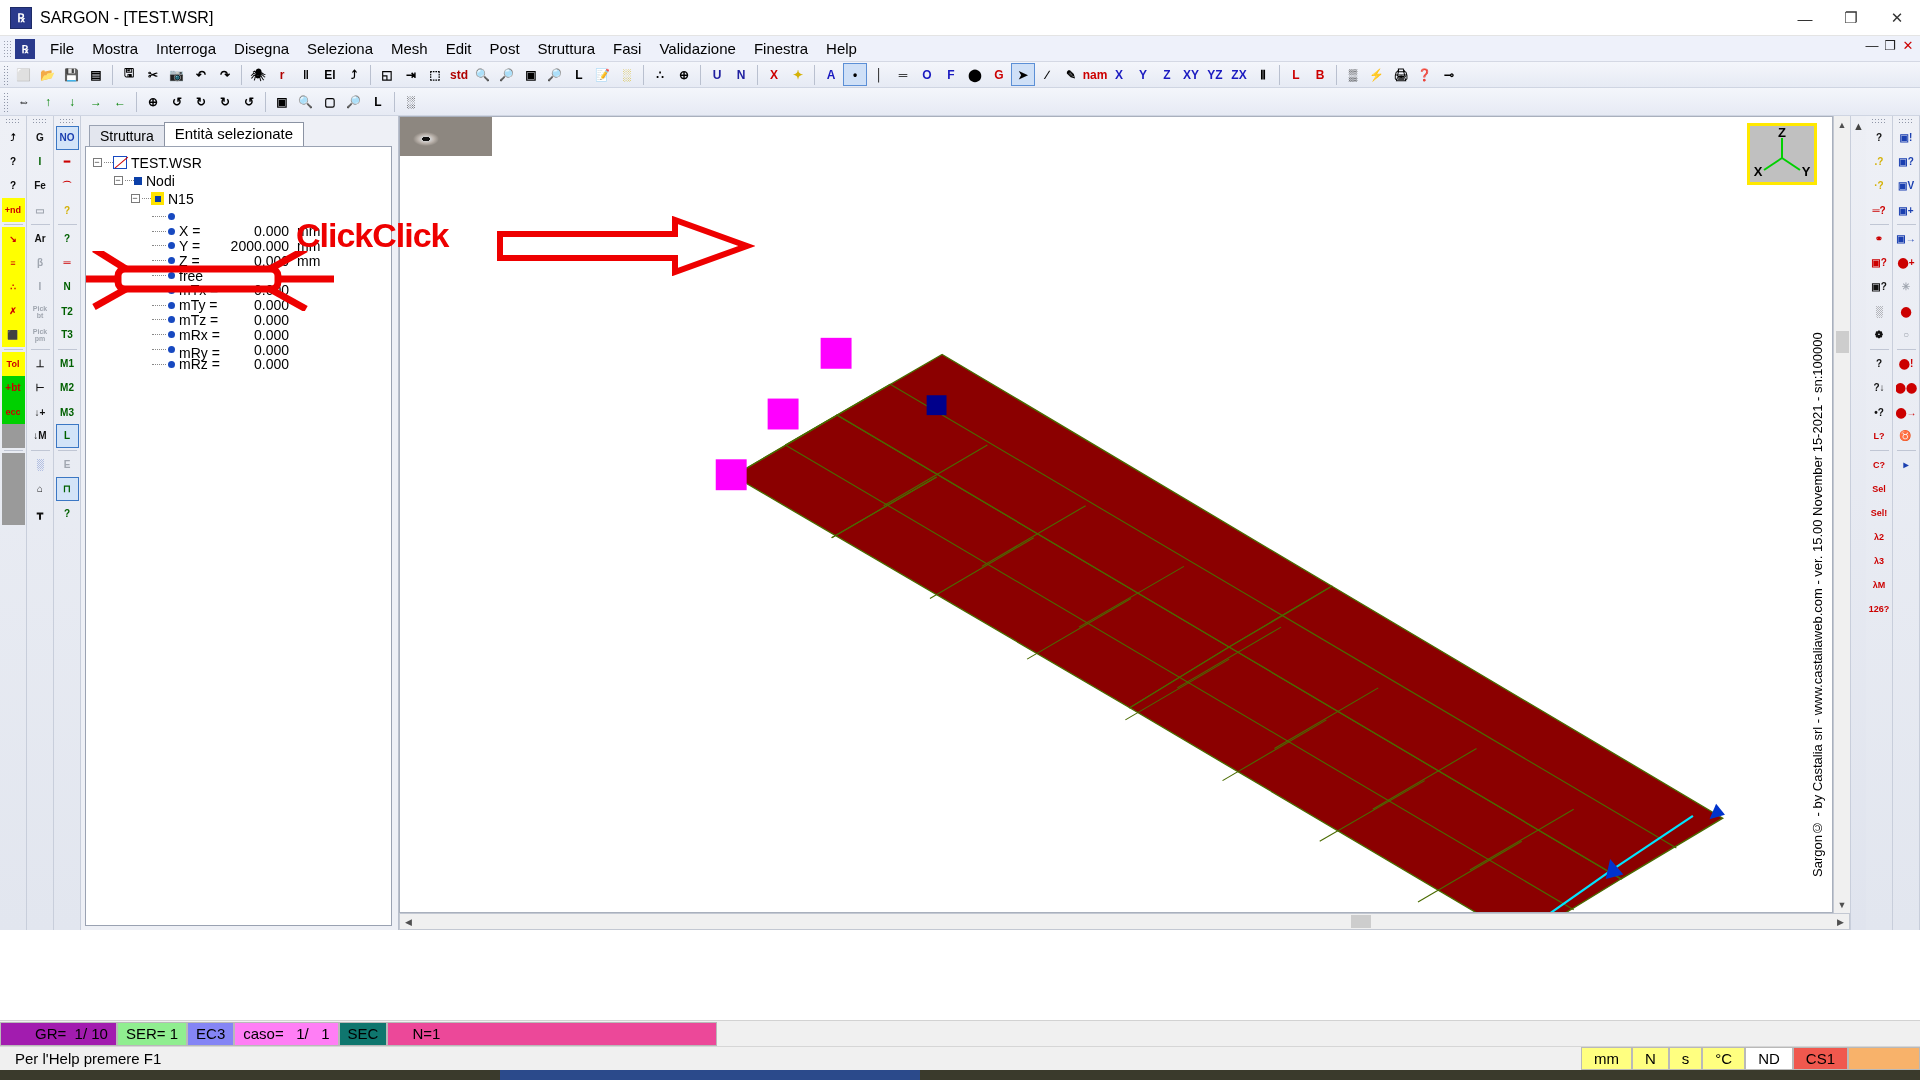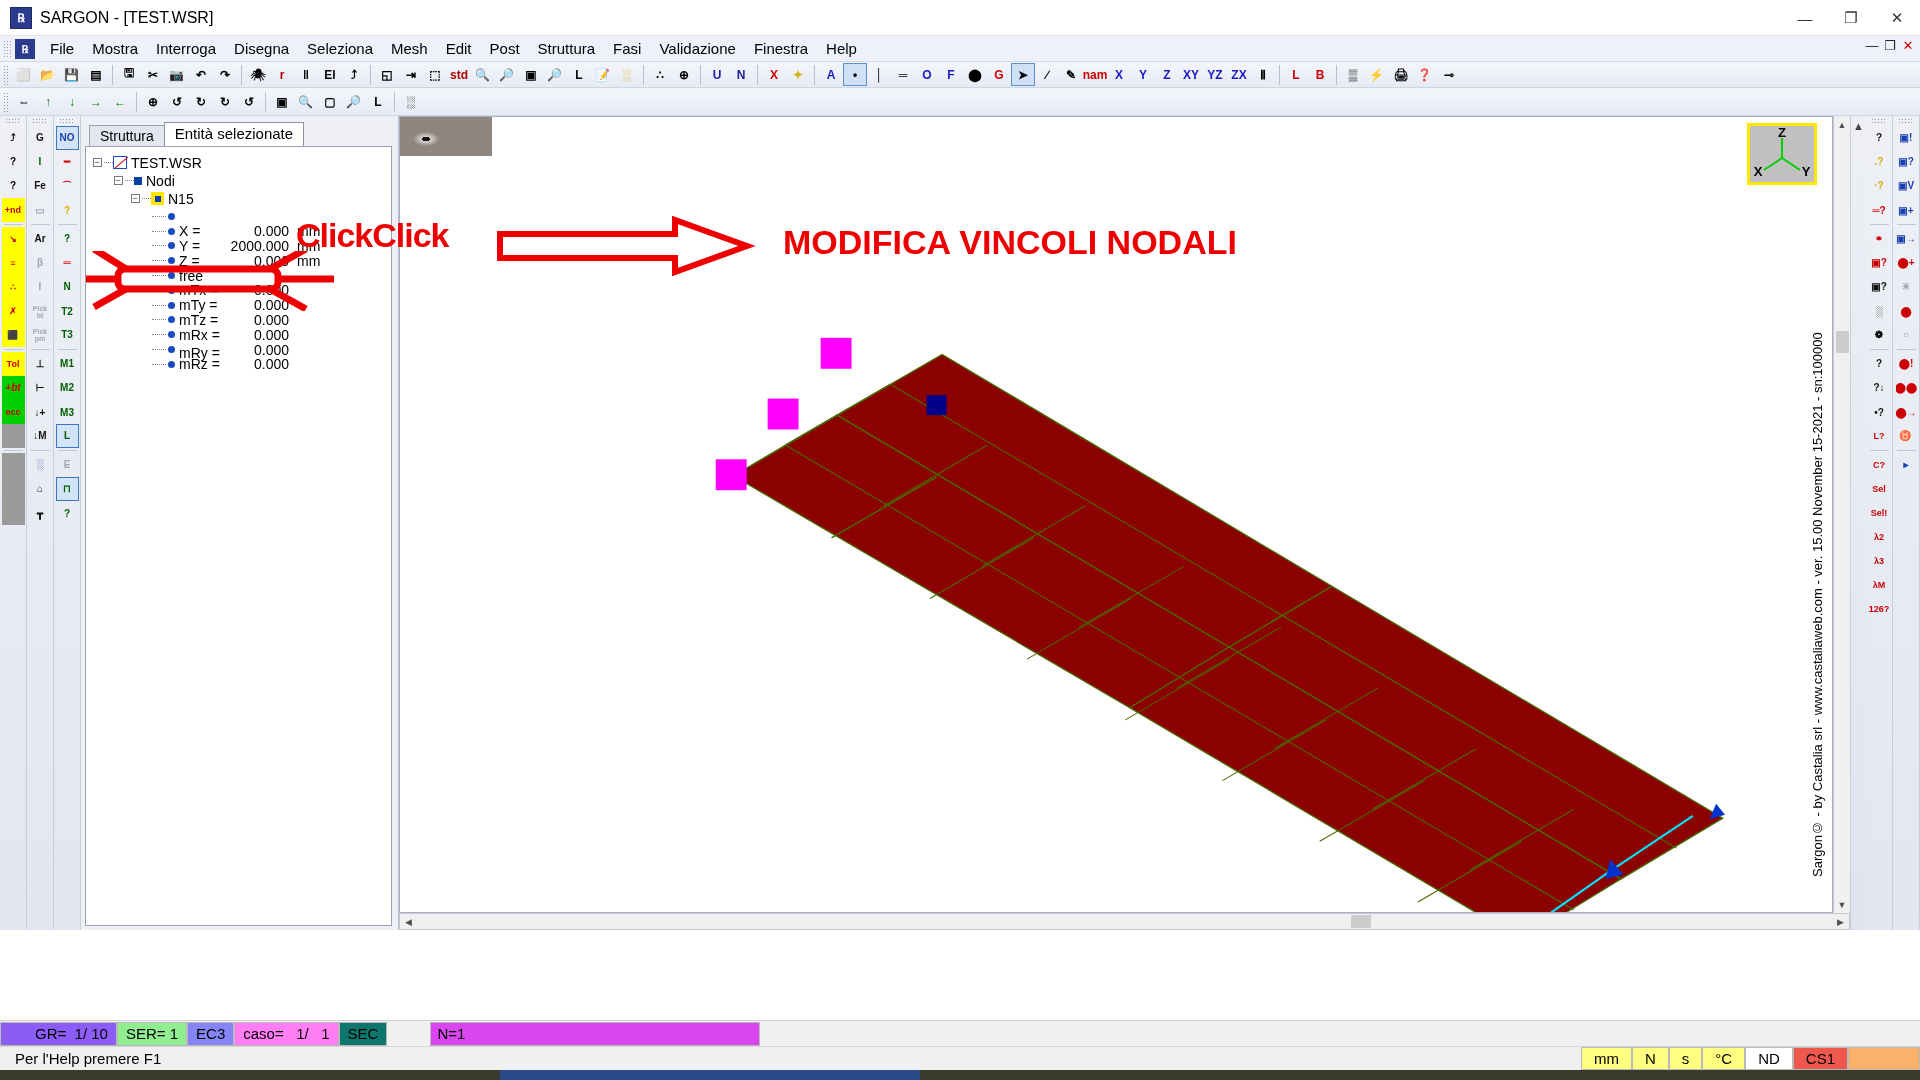--- a/index.html
+++ b/index.html
@@ -297,21 +297,21 @@
       <div class="ribtn">?</div>
       <div class="ribtn" style="border-bottom: 0px; background: rgb(255, 255, 0); color: rgb(204, 0, 0); font-size: 9px;">+nd</div>
       <div class="rsep"></div>
       <div class="ribtn" style="background: rgb(255, 255, 0); color: rgb(204, 0, 0); font-size: 9px;">↘</div>
       <div class="ribtn" style="background: rgb(255, 255, 0); color: rgb(204, 0, 0); font-size: 9px;">≡</div>
       <div class="ribtn" style="background: rgb(255, 255, 0); color: rgb(204, 0, 0); font-size: 9px;">∴</div>
       <div class="ribtn" style="border-bottom: 0px; background: rgb(255, 255, 0); color: rgb(204, 0, 0); font-size: 9px;">✗</div>
       <div class="ribtn" style="background: rgb(255, 255, 0); color: rgb(204, 0, 0); font-size: 9px;">⬛</div>
       <div class="rsep"></div>
       <div class="ribtn" style="background: rgb(255, 255, 0); color: rgb(204, 0, 0); font-size: 9px;">Tol</div>
-      <div class="ribtn" style="background: rgb(0, 208, 0); color: rgb(204, 0, 0); font-style: italic;">+bt</div>
+      <div class="ribtn" style="background: rgb(0, 208, 0); color: rgb(204, 0, 0);">+bt</div>
       <div class="ribtn" style="border-bottom: 0px; background: rgb(0, 208, 0); color: rgb(204, 0, 0); font-size: 9px;">ecc</div>
       <div class="ribtn" style="background: rgb(154, 154, 154);"></div>
       <div class="rsep"></div>
       <div class="ribtn" style="background: rgb(154, 154, 154);"></div>
       <div class="ribtn" style="background: rgb(154, 154, 154);"></div>
       <div class="ribtn" style="border-bottom: 0px; background: rgb(154, 154, 154);"></div>
     </div>
   <div class="rail" id="rail2">
       <div class="rgrip"></div>
       <div class="ribtn" style="color: rgb(17, 17, 17);">G</div>
@@ -549,21 +549,20 @@
             <line x1="916" y1="742" x2="1000" y2="683"></line>
           </g>
           <polygon points="1096,622 1104,632 1090,636" fill="#0033cc"></polygon>
           <polygon points="1000,672 1012,686 996,690" fill="#0033cc"></polygon>
         </svg>
 
         <svg class="anno" style="left:95px;top:99px;width:260px;height:60px;" viewBox="0 0 260 60">
           <polygon points="5,18 180,18 180,4 252,30 180,56 180,42 5,42" fill="#ffffff" stroke="#ee0000" stroke-width="6" stroke-linejoin="miter"></polygon>
         </svg>
 
-        <div class="anno" id="annoModifica" style="left:383px;top:106px;">MODIFICA VINCOLI NODALI</div>
 
         <div id="copyr">Sargon© - by Castalia srl - www.castaliaweb.com - ver. 15.00 November 15-2021 - sn:100000</div>
       </div>
       <div id="vscroll">
         <div class="arw">▲</div>
         <div class="track">
           <div class="thumb"></div>
         </div>
         <div class="arw">▼</div>
       </div>
@@ -626,26 +625,26 @@
         <div class="ribtn" style="color: rgb(26, 63, 176);">▸</div>
       </div>
   </div>
 </div>
 
 <div class="anno" id="annoClick">ClickClick</div>
 
 <div id="statuswrap">
   <div id="status1">
     <div id="statcells" style="display:flex;">
-        <div class="scell" style="background: #8b5cf6; color: rgb(0, 0, 0); padding-left: 34px;">GR=  1/ 10</div>
+        <div class="scell" style="background: #a21caf; color: rgb(0, 0, 0); padding-left: 34px;">GR=  1/ 10</div>
         <div class="scell" style="background: rgb(144, 238, 144); color: rgb(0, 0, 0);">SER= 1</div>
         <div class="scell" style="background: rgb(133, 133, 245); color: rgb(0, 0, 0);">EC3</div>
         <div class="scell" style="background: rgb(255, 126, 245); color: rgb(0, 0, 0);">caso=   1/   1</div>
         <div class="scell" style="background: #0f766e; color: rgb(0, 0, 0);">SEC</div>
-        <div class="scell" style="background: #d946ef; color: rgb(0, 0, 0); min-width: 330px; justify-content: flex-start; padding-left: 6px; margin-left: 43px;">N=1</div>
+        <div class="scell" style="background: #ec4899; color: rgb(0, 0, 0); min-width: 330px; justify-content: flex-start; padding-left: 24px;">N=1</div>
       </div>
   </div>
   <div id="status2">
     <div class="msg">Per l'Help premere F1</div>
     <div class="units" id="unitcells">
         <div class="ucell" style="background: rgb(255, 255, 128);">mm</div>
         <div class="ucell" style="background: rgb(255, 255, 128);">N</div>
         <div class="ucell" style="background: rgb(255, 255, 128);">s</div>
         <div class="ucell" style="background: rgb(255, 255, 128);">°C</div>
         <div class="ucell" style="background: rgb(255, 255, 255);">ND</div>

